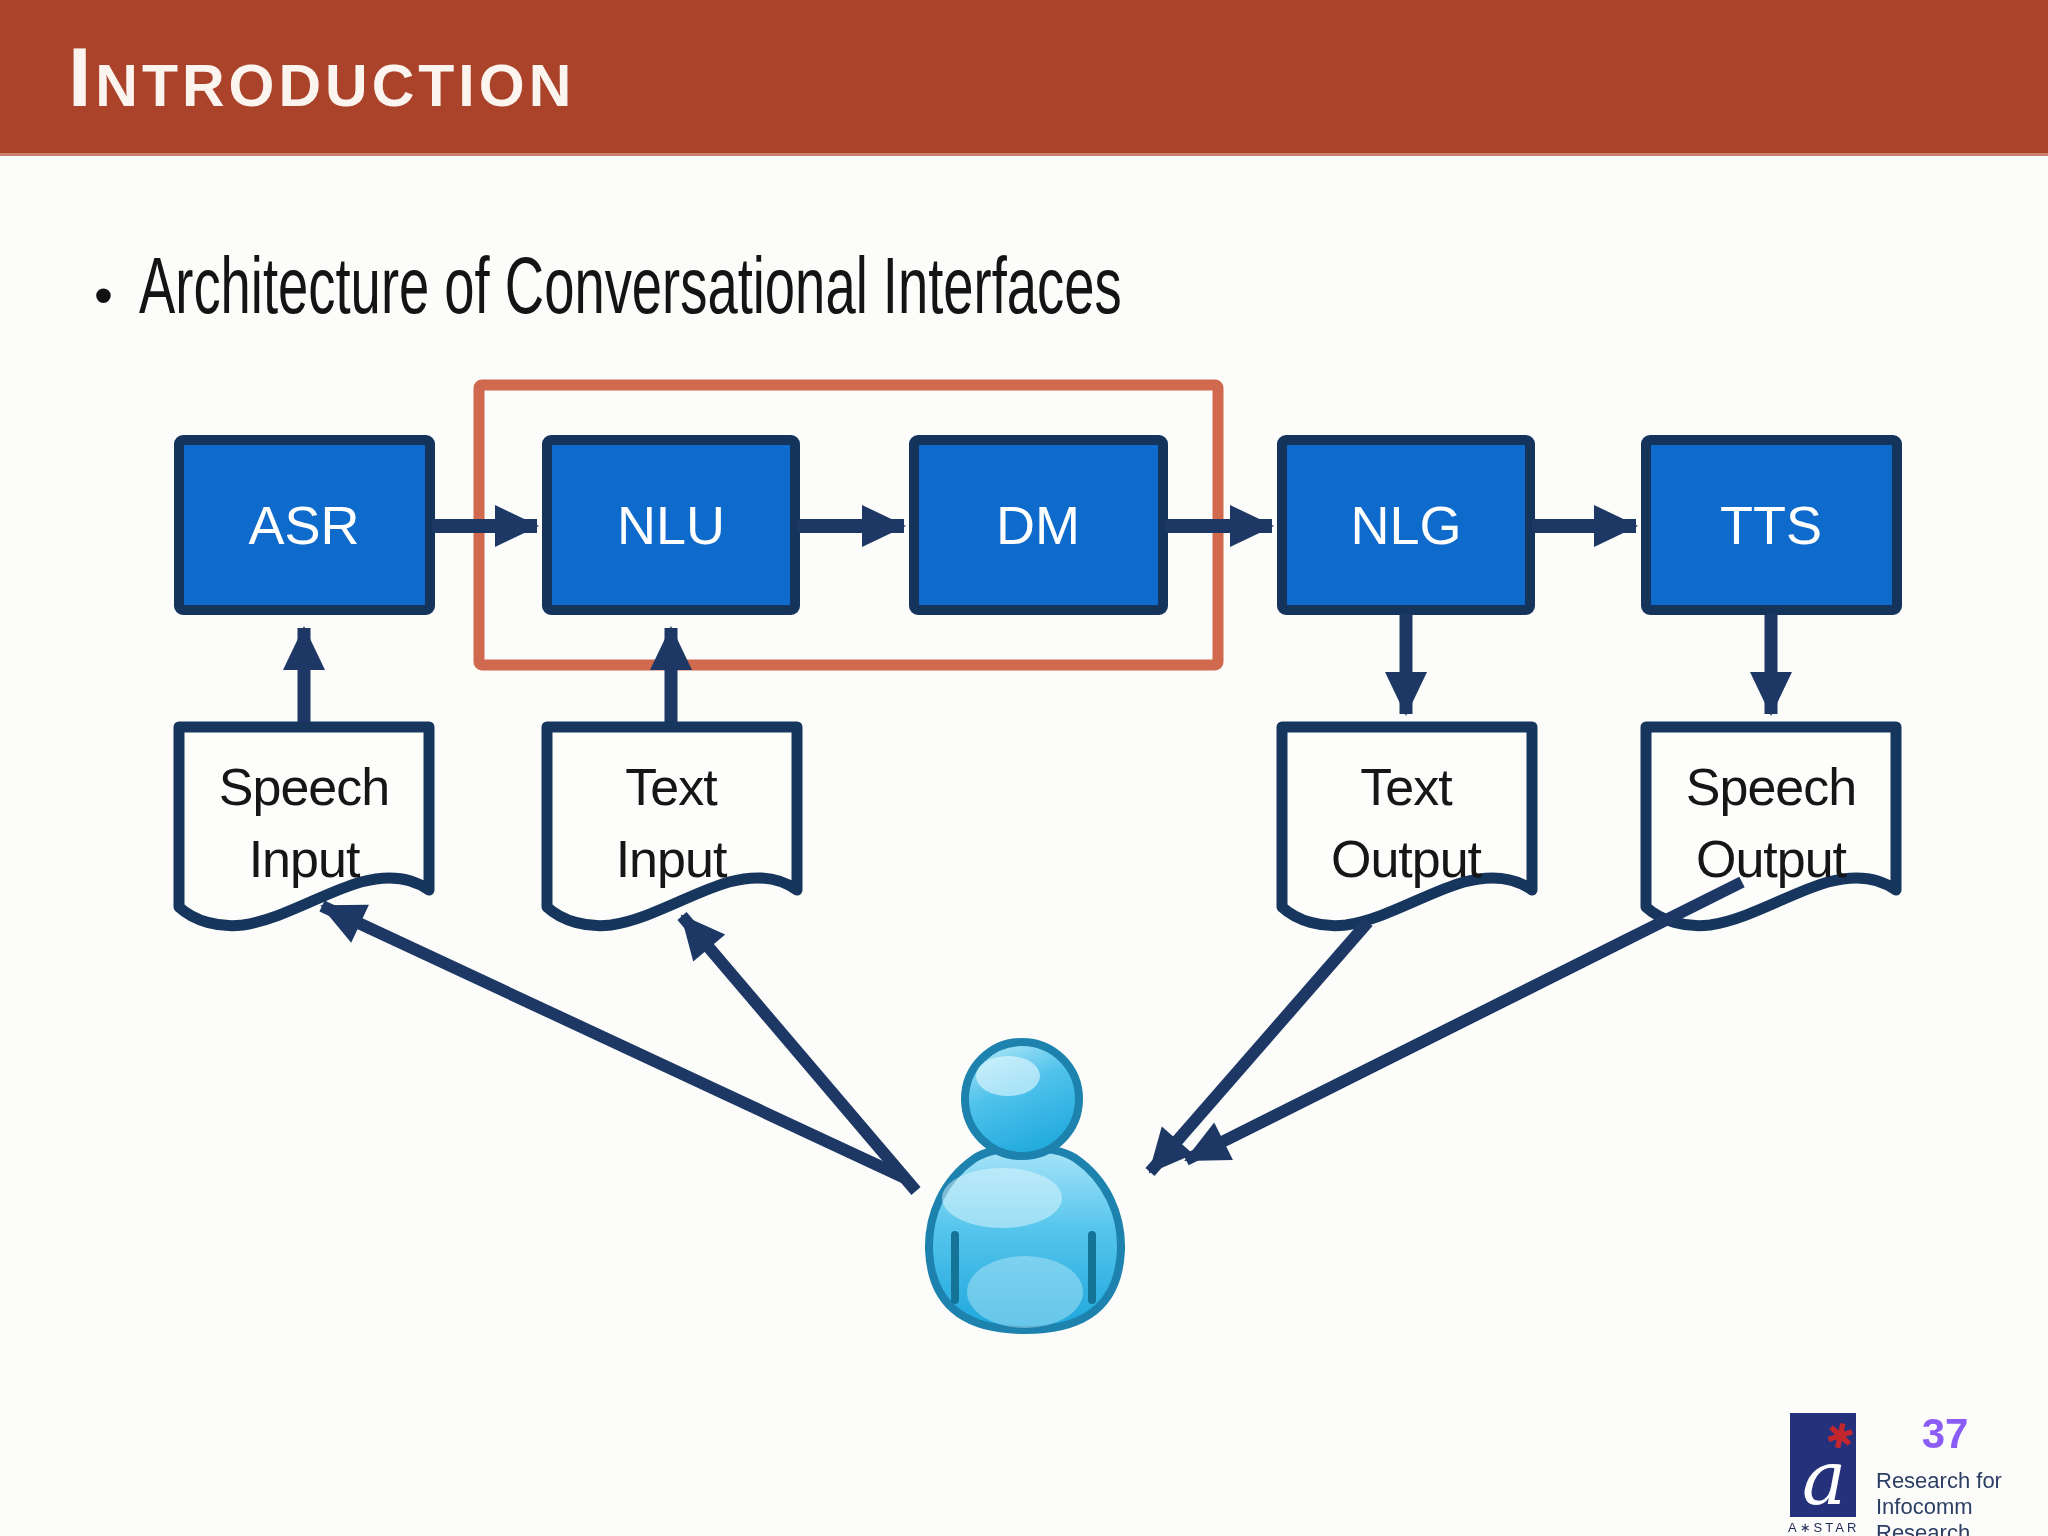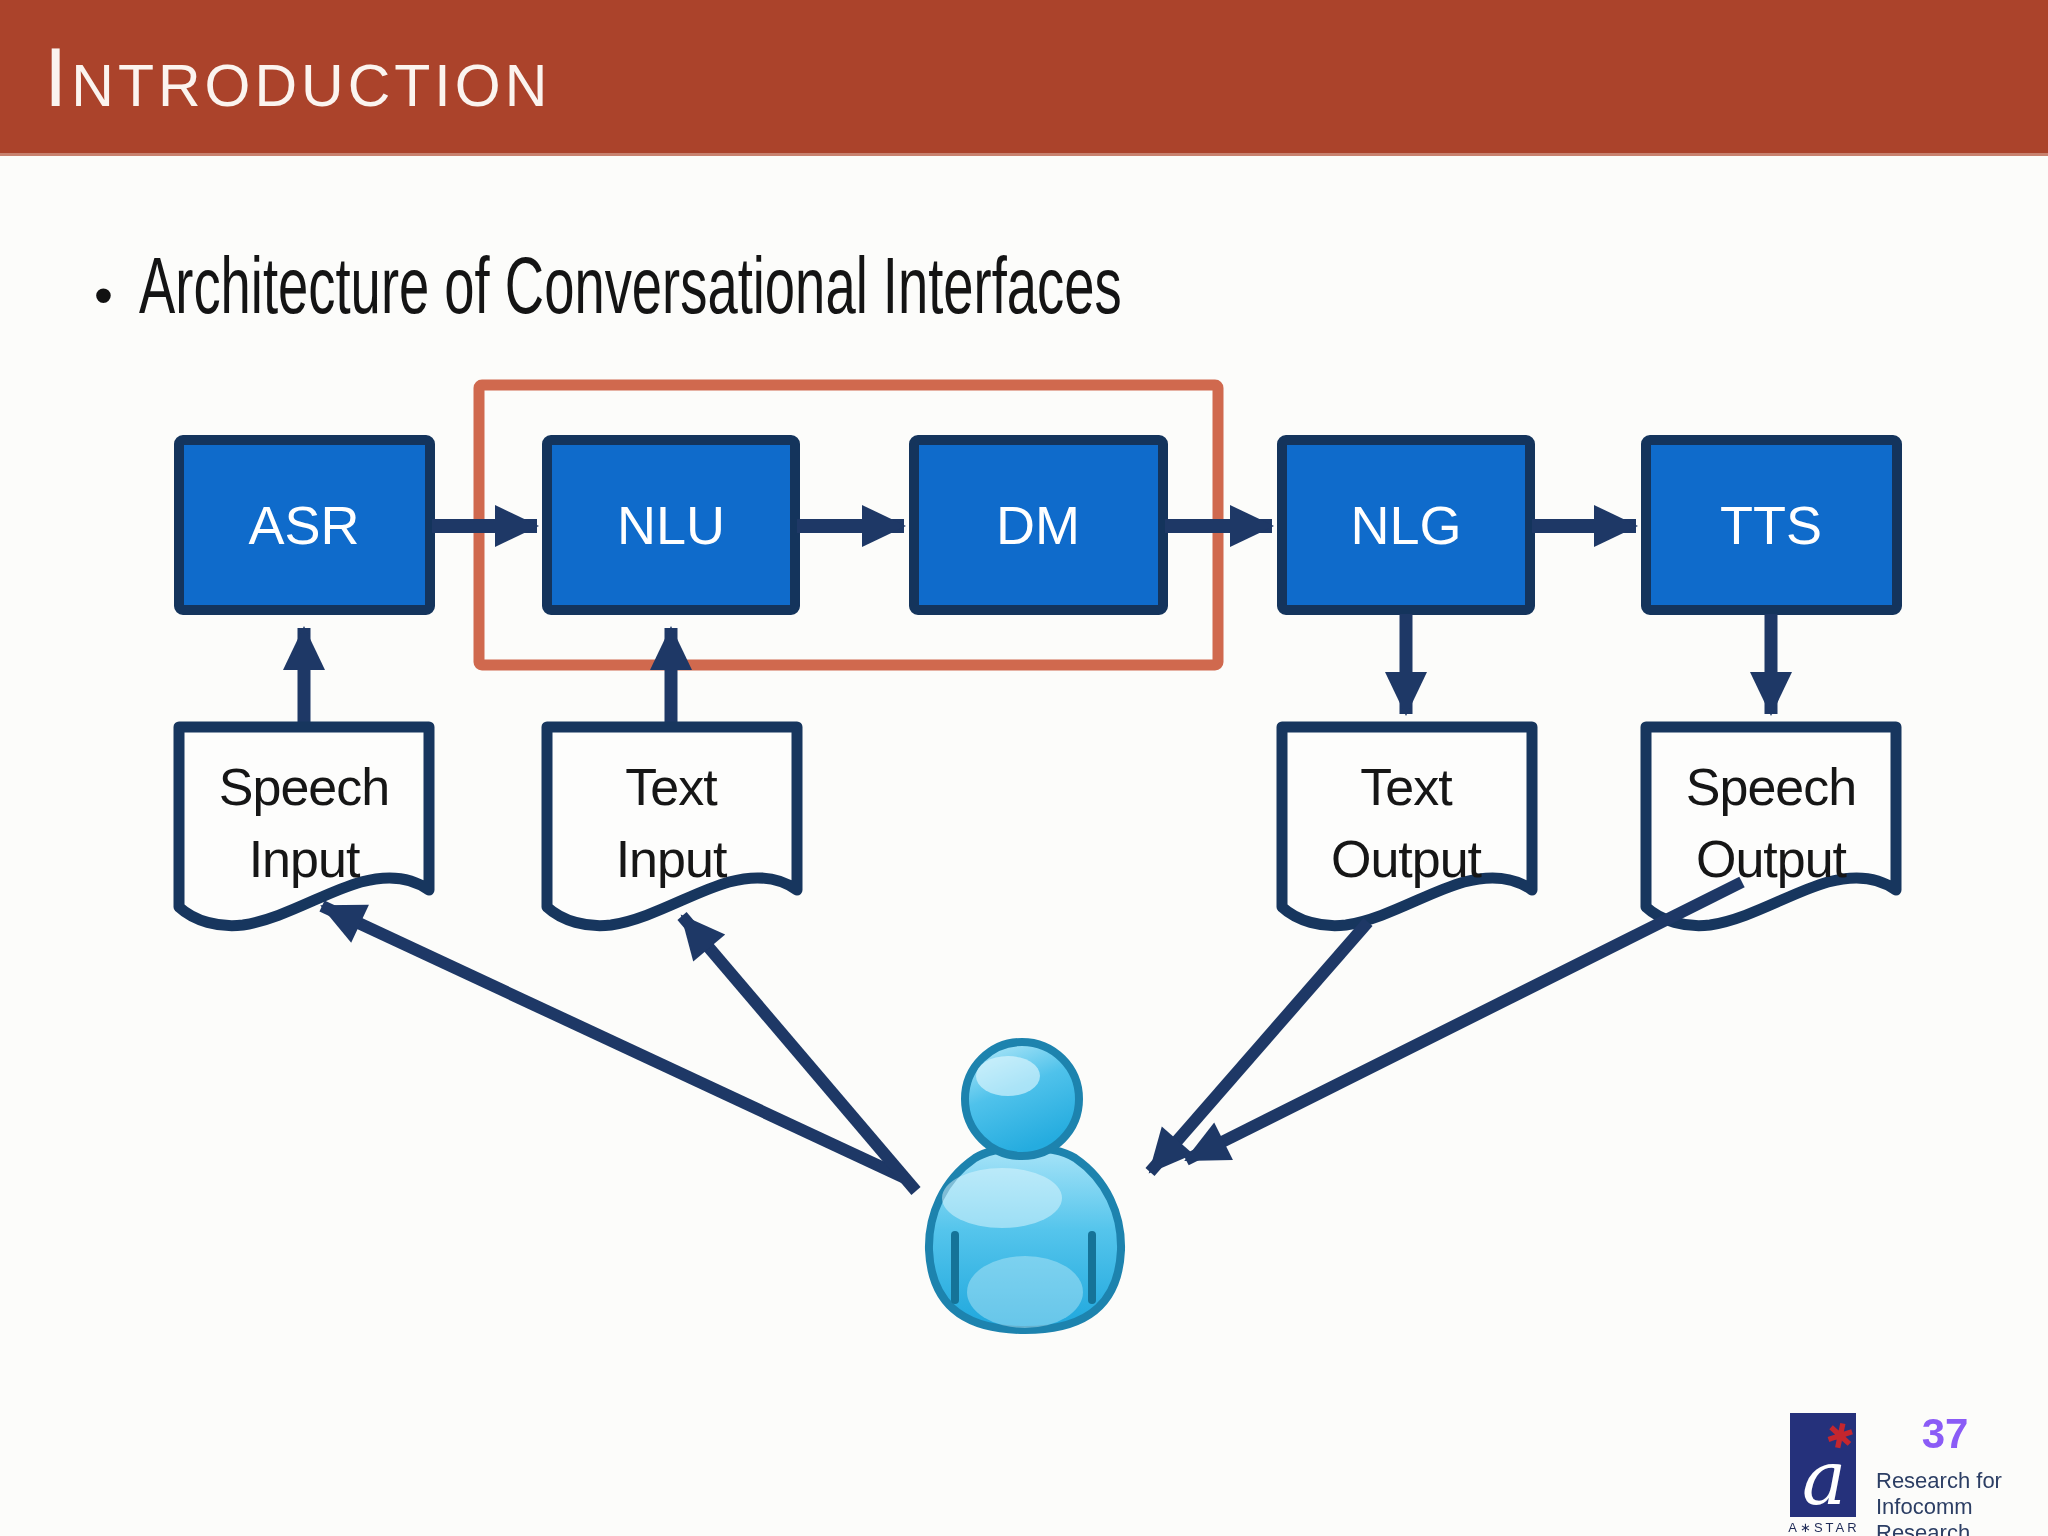--- a/index.html
+++ b/index.html
@@ -11,26 +11,27 @@
     font-family:"Liberation Sans", sans-serif;
   }
   
   .header{
     position:absolute;left:0;top:0;width:2048px;height:153px;
     background:#AB432B;
     border-bottom:3px solid #C8826F;
     display:flex;align-items:center;
   }
   .header .title{
-    margin-left:44px;
+    margin-left:68px;
     color:#FBF4EF;
     font-size:84px;
     font-variant:small-caps;
     letter-spacing:4px;
     line-height:1;
+    font-weight:bold;
   }
   
   .bullet-row{position:absolute;left:94px;top:246px;display:flex;align-items:flex-start;white-space:nowrap;}
   .bullet-marker{font-size:54px;color:#111;line-height:1;margin-top:22px;}
   .bullet-text{
     font-size:80px;color:#141414;line-height:1;margin-left:26px;
     display:inline-block;transform:scaleX(0.68);transform-origin:0 50%;
     letter-spacing:0px;
   }
   
@@ -48,21 +49,21 @@
     color:#FFFFFF;font-family:"DejaVu Serif", serif;font-style:italic;
     font-size:74px;line-height:1;text-align:center;
   }
   .logo-star{
     position:absolute;left:36px;top:6px;
     color:#C4262E;font-size:34px;line-height:1;
     transform:rotate(12deg);
   }
   .logo-brand{
     position:absolute;left:1788px;top:1520px;width:72px;
-    color:#1E2A56;font-size:13px;letter-spacing:3px;text-align:center;
+    color:#1E2A56;font-size:13px;letter-spacing:3px;text-align:left;
     white-space:nowrap;
   }
   .institute{
     position:absolute;left:1876px;top:1468px;
     color:#2C3E64;font-size:22px;line-height:1.18;
   }
   .page-number{
     position:absolute;left:1900px;top:1410px;width:90px;
     color:#8b5cf6;font-size:42px;font-weight:bold;text-align:center;
   }

